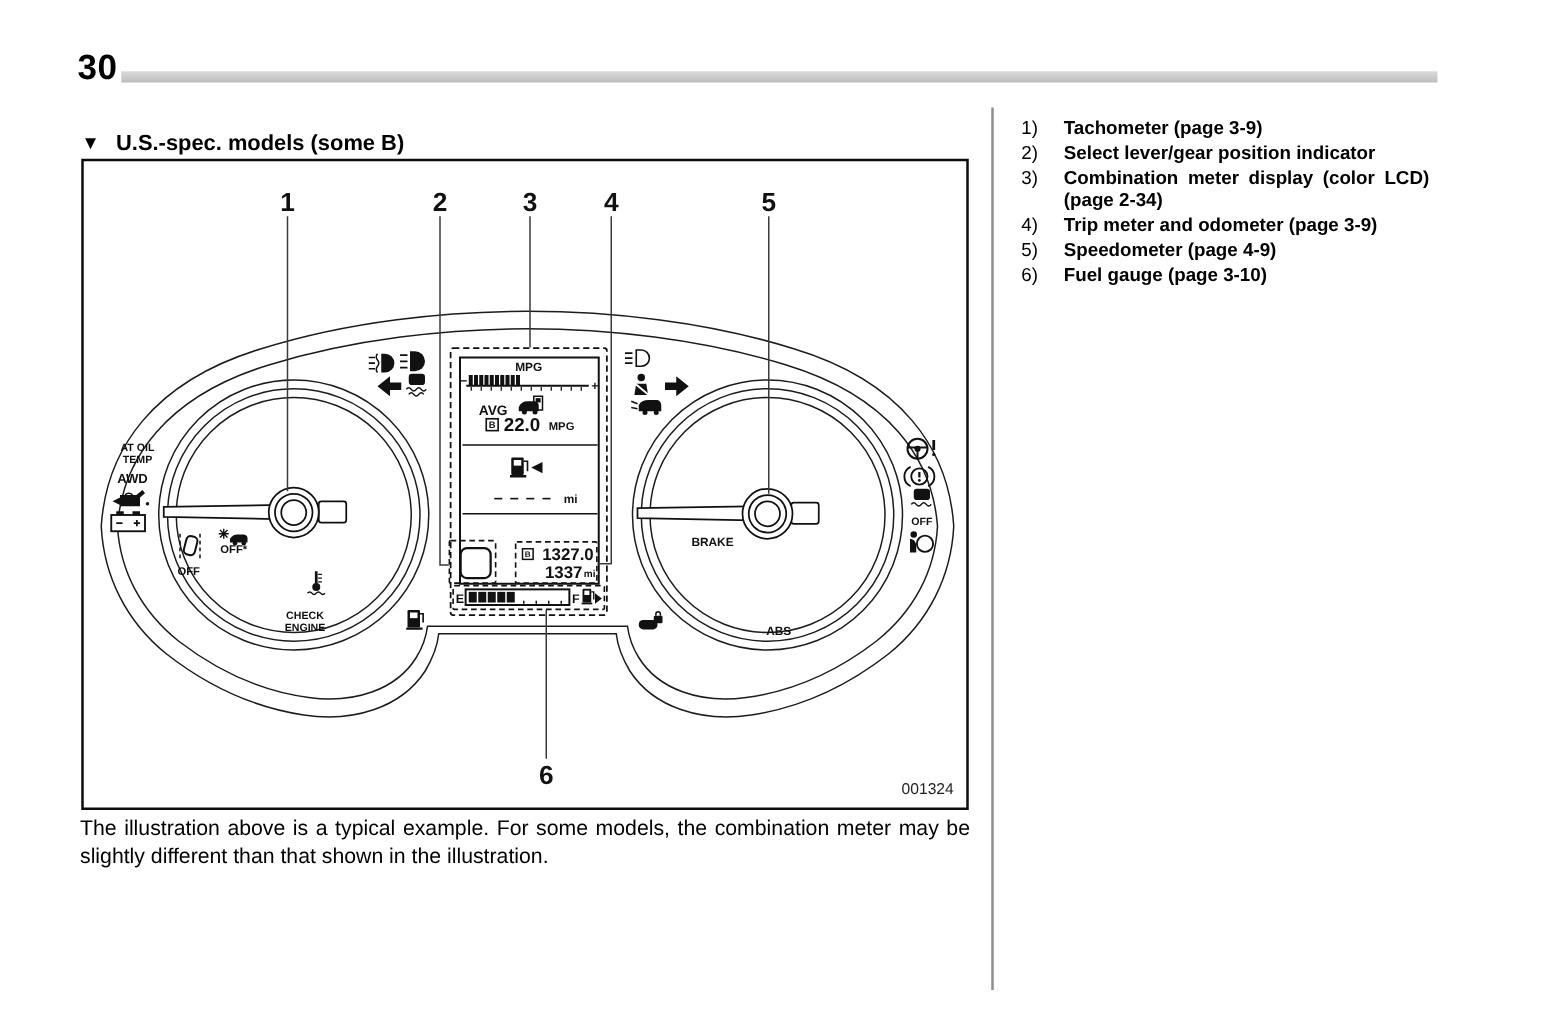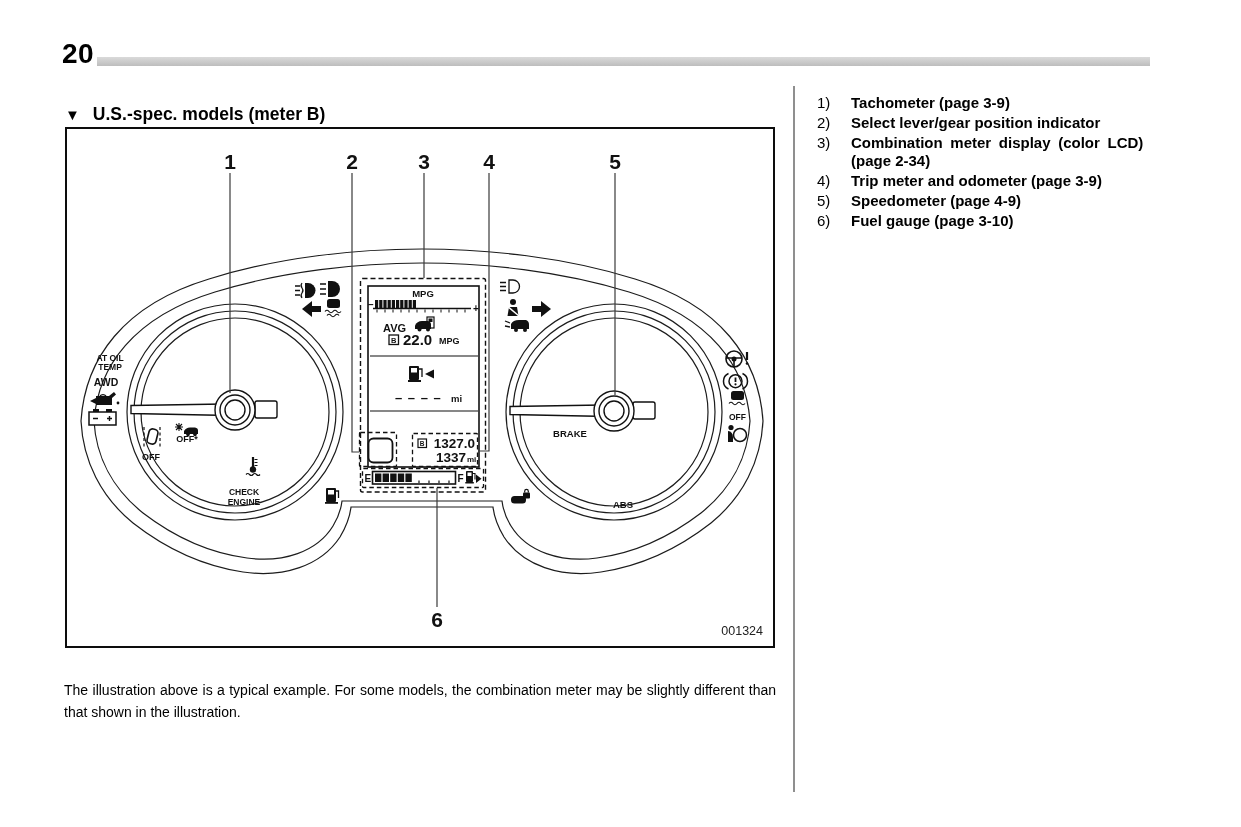--- a/index.html
+++ b/index.html
@@ -6,41 +6,41 @@
   .sheet{position:relative;width:1241px;height:827px;background:#fff;overflow:hidden;
          font-family:"Liberation Sans",sans-serif;color:#000;}
   .page-num{position:absolute;left:62px;top:38px;font-size:28px;font-weight:bold;letter-spacing:.5px;}
   .head-rule{position:absolute;left:97px;top:57px;width:1053px;height:9px;
              background:linear-gradient(#dadada,#bdbdbd);}
   .section-head{position:absolute;left:65px;top:104px;display:flex;align-items:center;}
   .tri{font-size:15px;margin-right:13px;line-height:1;}
   .section-title{font-size:17.5px;font-weight:bold;}
   .figure-box{position:absolute;left:65px;top:127px;width:706px;height:517px;border:2px solid #0d0d0d;}
   svg{display:block;font-family:"Liberation Sans",sans-serif;}
-  .caption{position:absolute;left:64px;top:680px;width:712px;margin:0;font-size:14px;
+  .caption{position:absolute;left:64px;top:652px;width:712px;margin:0;font-size:17px;
            line-height:21.5px;text-align:justify;}
   .col-divider{position:absolute;left:793px;top:86px;width:1.5px;height:706px;background:#8f8f8f;}
   .legend{position:absolute;left:817px;top:94px;width:336px;font-size:15px;line-height:18px;}
   .legend .li{display:flex;margin-bottom:2px;}
   .legend .n{width:34px;flex:0 0 34px;}
   .legend .t{flex:1;font-weight:bold;}
   .legend .line{display:block;}
   .legend .spread{word-spacing:3.5px;}
 </style>
 </head>
 <body>
 
 <div class="sheet">
 
-  <div class="page-num">20</div>
+  <div class="page-num">30</div>
   <div class="head-rule"></div>
 
   <div class="section-head">
     <span class="tri">▼</span>
-    <span class="section-title">U.S.-spec. models (meter B)</span>
+    <span class="section-title">U.S.-spec. models (some B)</span>
   </div>
 
   <div class="figure-box">
   <svg viewBox="0 0 706 517" width="706" height="517">
     <g fill="none" stroke="#1c1c1c" stroke-width="1.2">
 
       <path d="M14,292 C18,230 56,176 142,150 C212,128 290,120 355,120 C420,120 498,128 568,150 C654,176 692,230 696,292 C694,332 676,368 644,394 C612,419 574,437 534,443 C494,449 456,437 437,408 C431,398 427,387 426,378 L284,378 C283,387 279,398 273,408 C254,437 216,449 176,443 C136,437 98,419 66,394 C34,368 16,332 14,292 Z"></path>
       <path d="M27,292 C31,238 66,188 148,163 C216,142 292,134 355,134 C418,134 494,142 562,163 C644,188 679,238 683,292 C681,328 664,360 634,384 C604,407 568,424 530,429 C494,434 460,423 444,397 C439,389 436,380 435,372 L275,372 C274,380 271,389 266,397 C250,423 216,434 180,429 C142,424 106,407 76,384 C46,360 29,328 27,292 Z"></path>
 
       <g>

